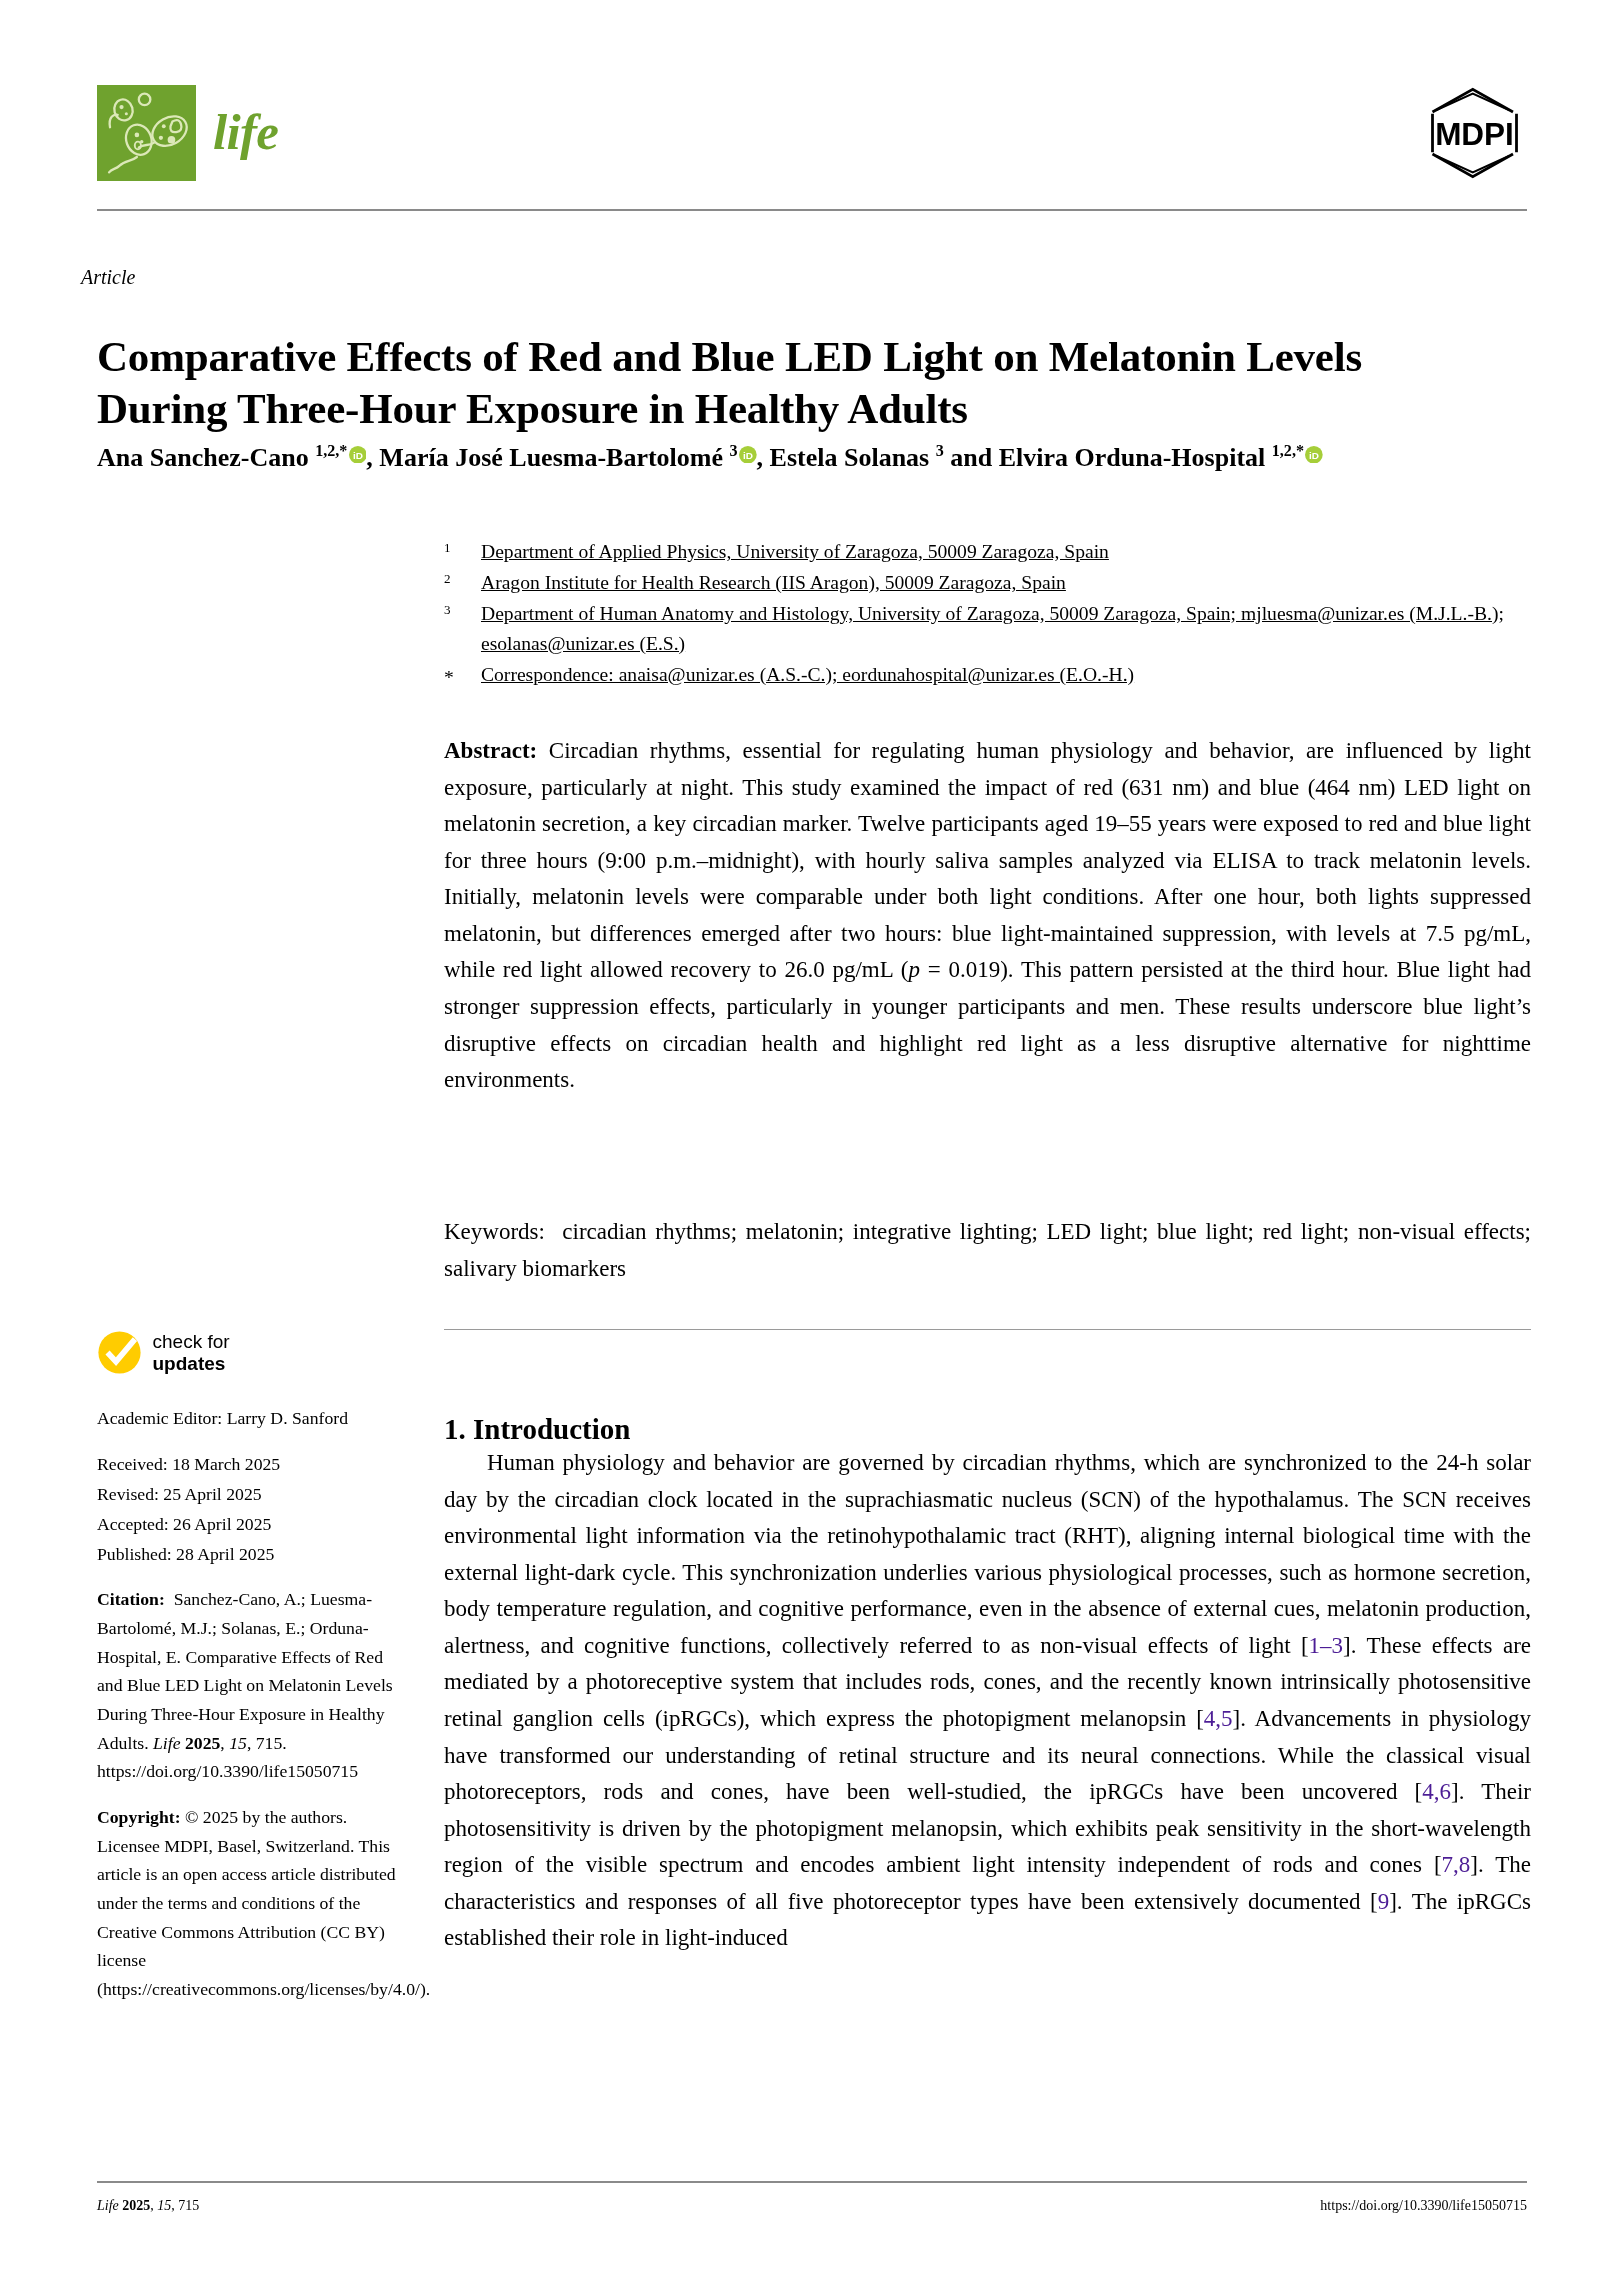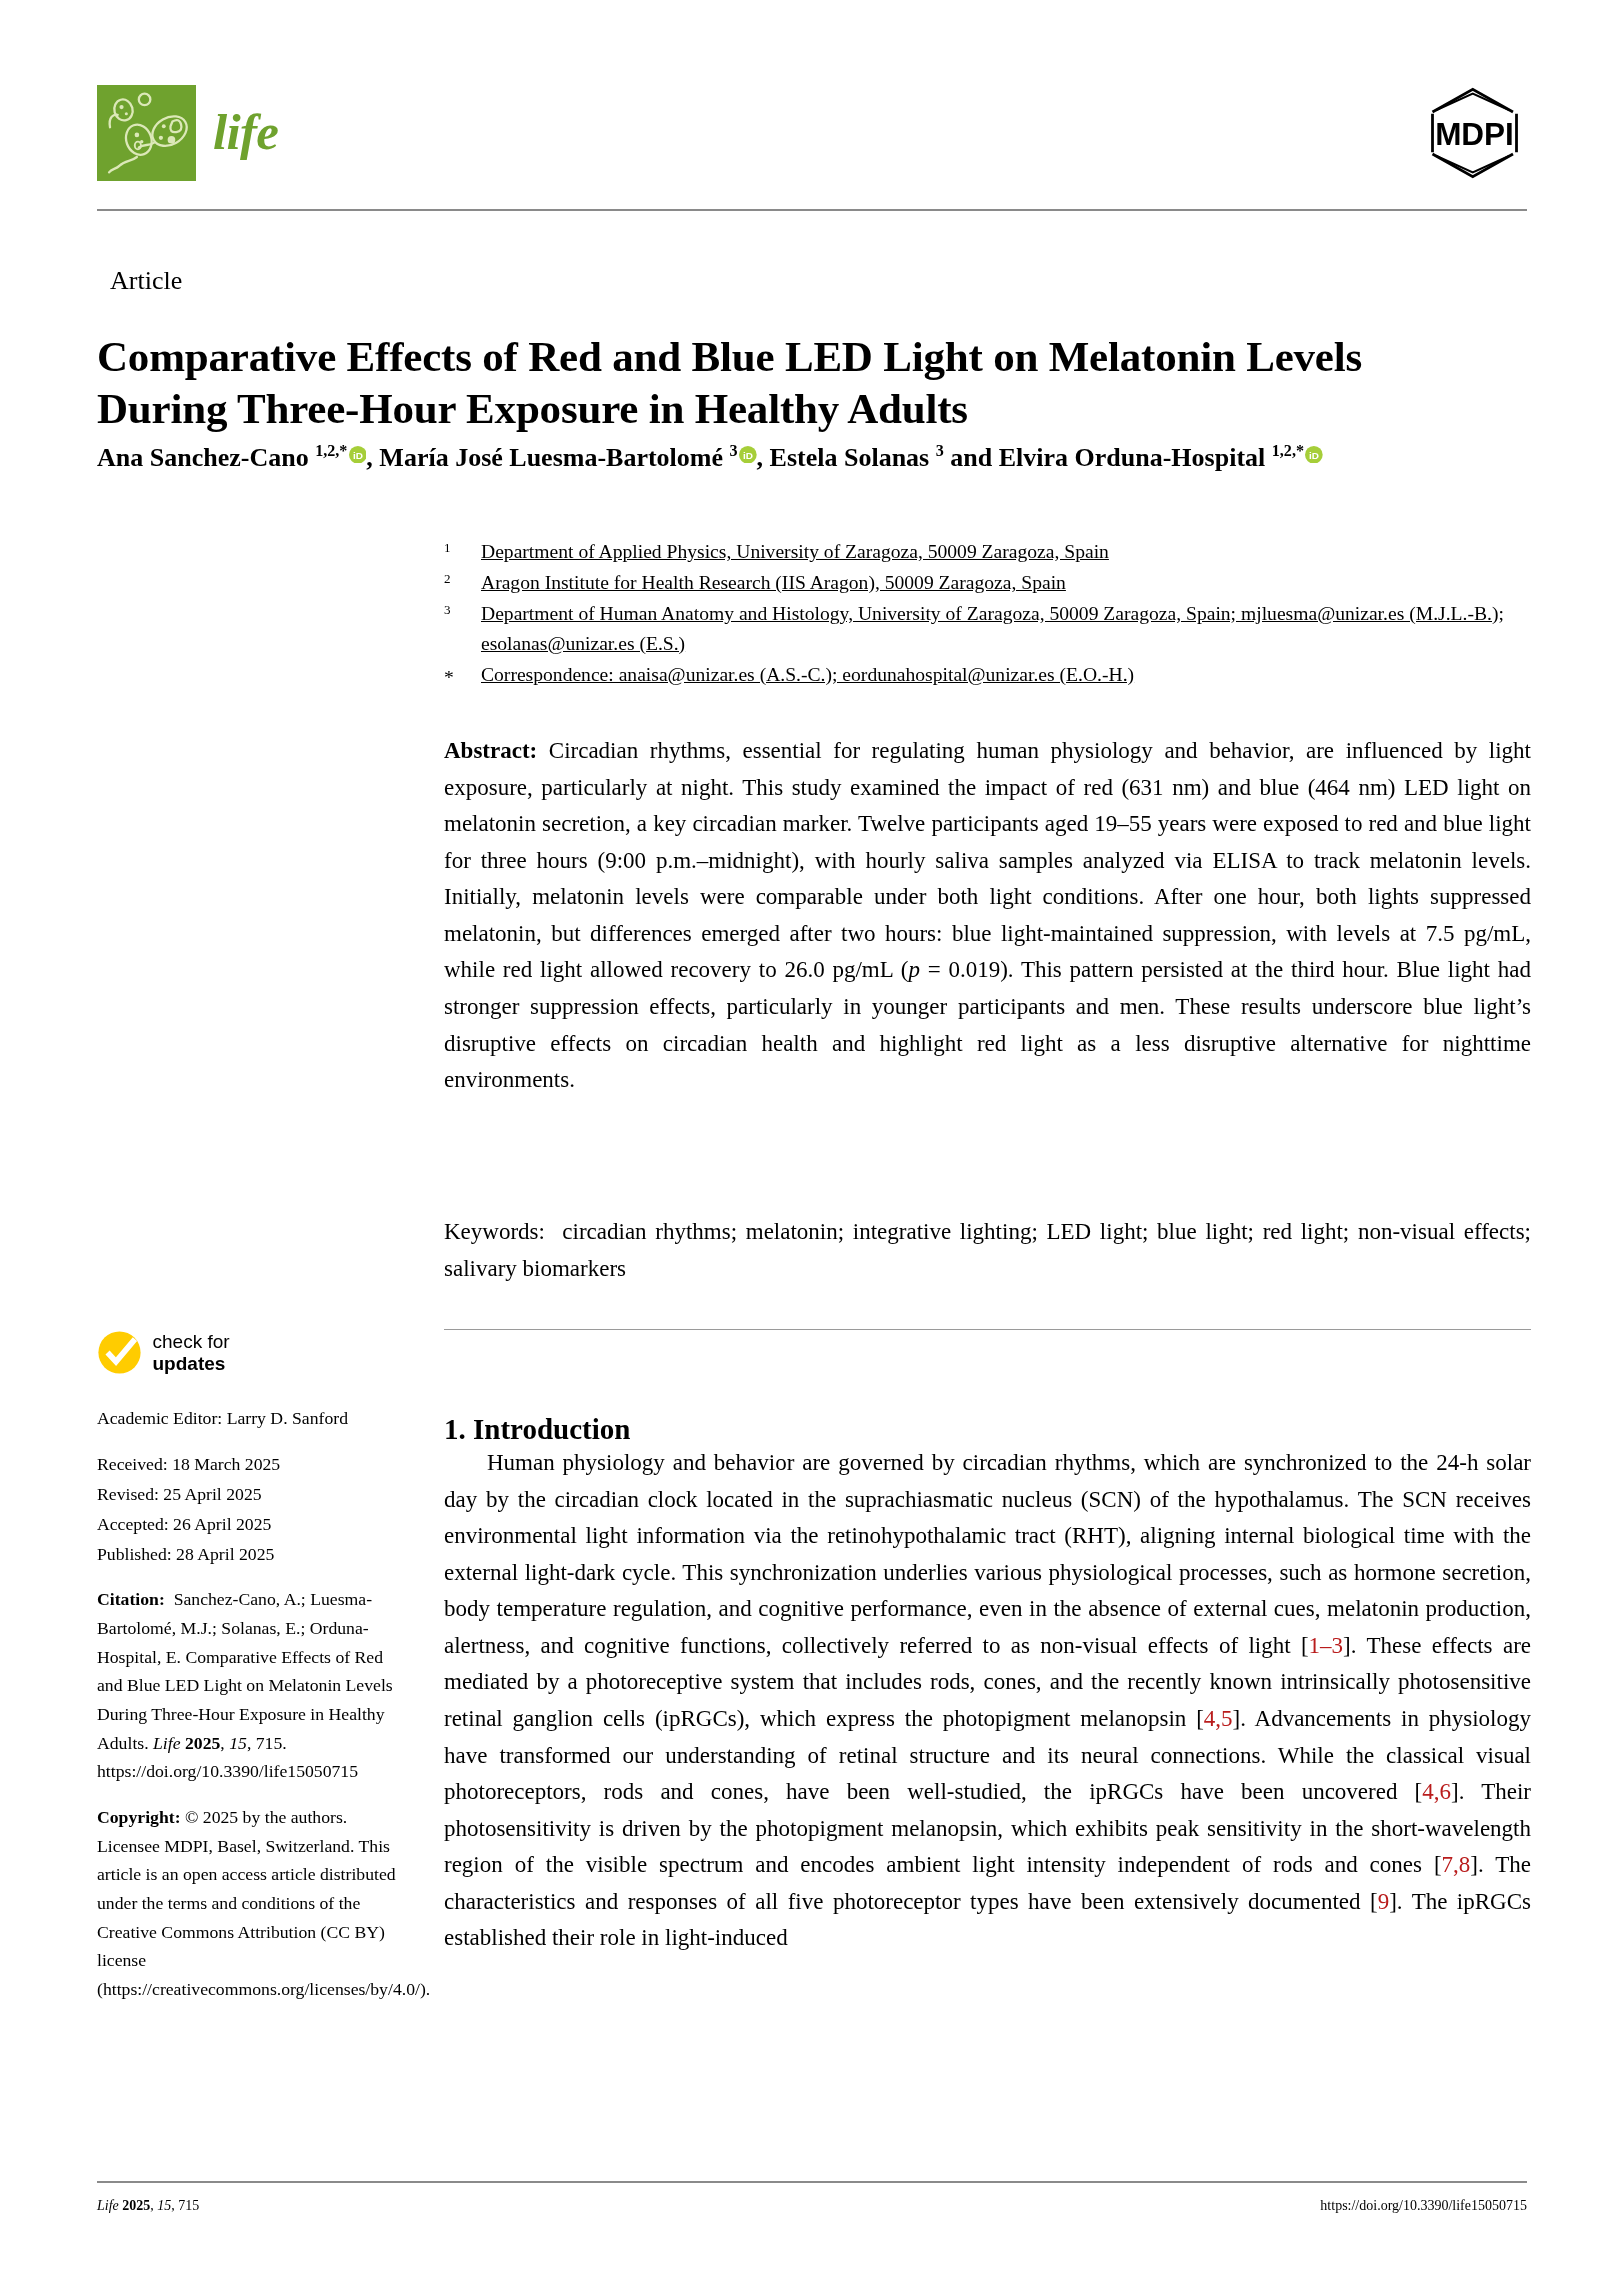--- a/index.html
+++ b/index.html
@@ -59,22 +59,23 @@
   .header-rule {
     position: absolute;
     left: 97px; top: 209px;
     width: 1430px; height: 2px;
     background: #8a8a8a;
   }
 
   
   .article-type {
     position: absolute;
-    left: 110px; top: 265px;
-    font-size: 26px;
+    left: 81px; top: 265px;
+    font-style: italic;
+    font-size: 20px;
     line-height: 1.2;
   }
   .title {
     position: absolute;
     left: 97px; top: 302px;
     width: 1401px;
     font-weight: 700;
     font-size: 43px;
     line-height: 1.22;
     letter-spacing: -0.2px;
@@ -181,21 +182,21 @@
   }
   .body-text {
     position: absolute;
     left: 444px; top: 1445px;
     width: 1087px;
     font-size: 23px;
     line-height: 1.59;
     text-align: justify;
   }
   .body-text p { margin: 0; text-indent: 43px; }
-  .cite { color: #b91c1c; }
+  .cite { color: #4c1d95; }
 
   
   .footer-rule {
     position: absolute;
     left: 97px; top: 2181px;
     width: 1430px; height: 2px;
     background: #8a8a8a;
   }
   .footer {
     position: absolute;

